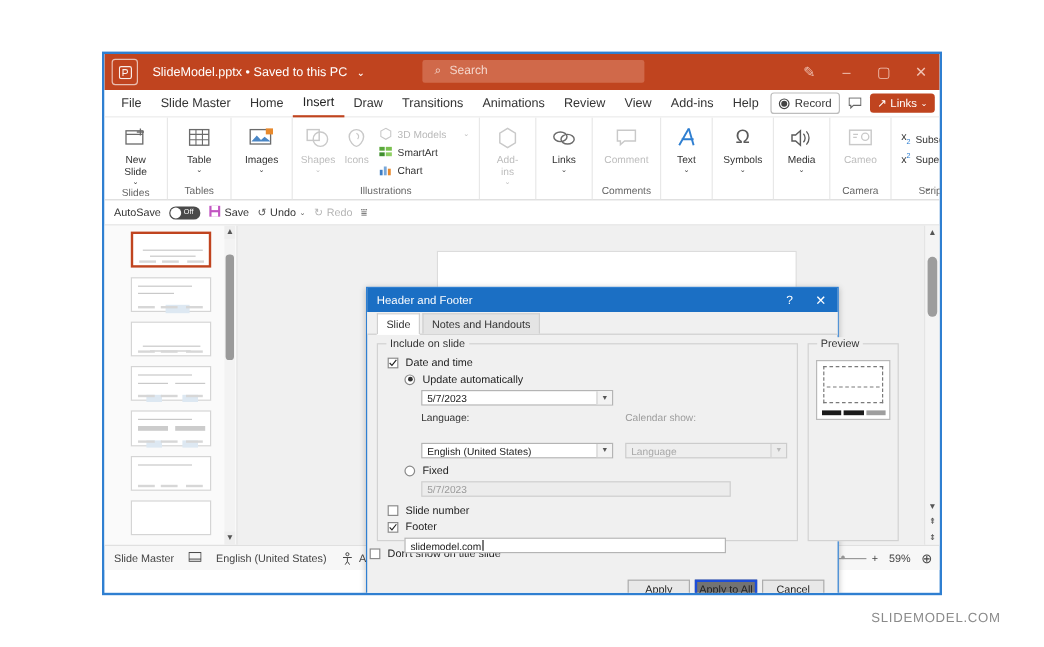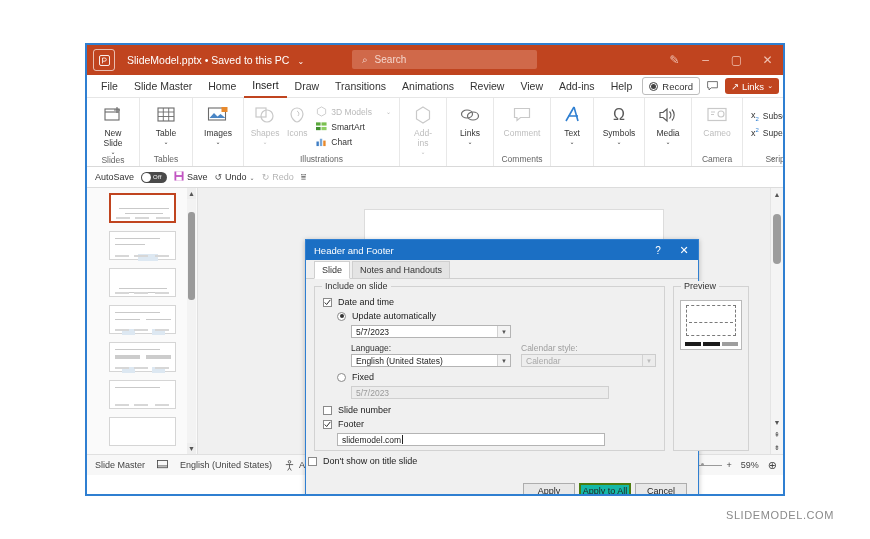--- a/index.html
+++ b/index.html
@@ -177,21 +177,21 @@
   .combo .arw{position:absolute;right:0;top:0;width:12px;height:100%;border-left:1px solid #d2d2d2;
               display:flex;align-items:center;justify-content:center;font-size:6px;color:#555;background:#f3f3f3;}
   .combo.disabled{background:#eeeeee;color:#a8a8a8;border-color:#cccccc;}
   .combo.disabled .arw{color:#bbb;background:#ececec;}
   .textbox{
     height:13px;background:#fff;border:1px solid #b4b4b4;font-size:8.5px;color:#222;
     padding-left:4px;display:flex;align-items:center;box-sizing:border-box;
   }
   .textbox.disabled{background:#ececec;color:#9a9a9a;border-color:#cfcfcf;}
   .caret{display:inline-block;width:1px;height:9px;background:#222;margin-left:1px;}
-  .sublbl{font-size:8.5px;color:#333;margin-bottom:1px;}
+  .sublbl{font-size:8.5px;color:#333;margin-bottom:16px;}
   .sublbl.dim{color:#9d9d9d;}
   
   .preview-fs{
     width:78px;border:1px solid #d2d2d2;position:relative;padding:10px 6px 6px 6px;
     box-sizing:border-box;height:165px;background:#f0f0f0;
   }
   .pv-box{width:62px;height:50px;background:#fff;border:1px solid #b9b9b9;
           position:relative;box-sizing:border-box;margin-top:3px;}
   .pv-inner{position:absolute;left:5px;top:4px;right:5px;bottom:13px;border:1.2px dashed #7a7a7a;}
   .pv-line{position:absolute;left:8px;right:8px;top:21px;border-top:1.2px dashed #7a7a7a;}
@@ -199,21 +199,21 @@
   .pv-bar.gray{background:#9e9e9e;}
   .dlg-footer{
     position:absolute;bottom:0;left:0;right:0;height:30px;display:flex;
     align-items:center;justify-content:flex-end;gap:4px;padding-right:11px;box-sizing:border-box;
   }
   .dbtn{
     min-width:52px;height:17px;background:#e8e8e8;border:1px solid #adadad;
     font-size:9px;color:#222;display:flex;align-items:center;justify-content:center;
     box-sizing:border-box;
   }
-  .dbtn.default{border:2px solid #4d7c0f;background:#14b8a6;}
+  .dbtn.default{border:2px solid #1d4ed8;background:#737373;}
   .dntsrow{padding:5px 0 0 2px;}
   
   .watermark{
     position:absolute;right:36px;top:509px;font-size:11px;color:#8a8a8a;letter-spacing:.6px;
   }
 </style>
 </head>
 <body>
 
 <div id="app-window">
@@ -704,23 +704,23 @@
 
         <div style="display:flex;gap:10px" class="indent2">
           <div style="width:160px">
             <div class="sublbl">Language:</div>
             <div class="combo">
               <span>English (United States)</span>
               <span class="arw">▼</span>
             </div>
           </div>
           <div style="width:135px">
-            <div class="sublbl dim">Calendar style:</div>
+            <div class="sublbl dim">Calendar show:</div>
             <div class="combo disabled">
-              <span>Calendar</span>
+              <span>Language</span>
               <span class="arw">▼</span>
             </div>
           </div>
         </div>
 
         <div class="row indent1" style="margin-top:5px">
           <span class="rdo"></span>
           <span class="lbl">Fixed</span>
         </div>
 

